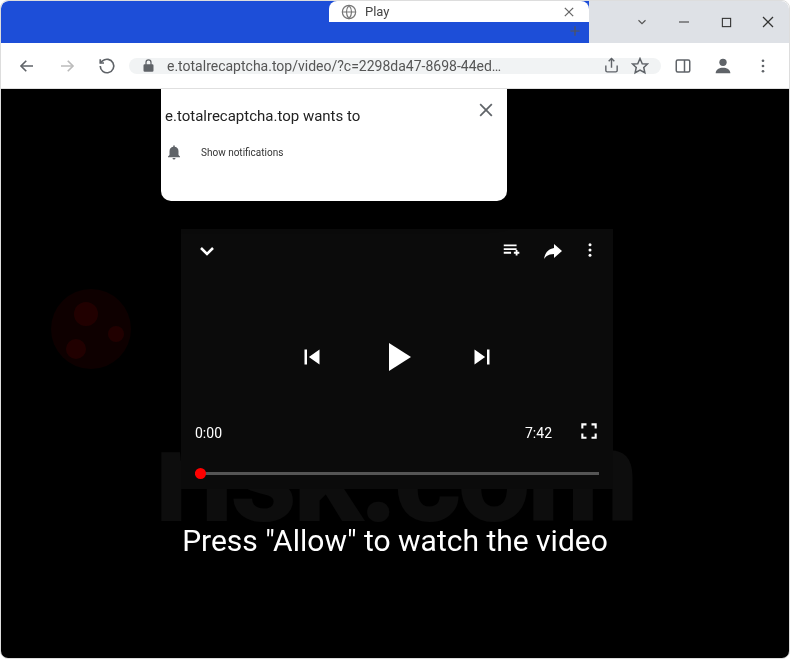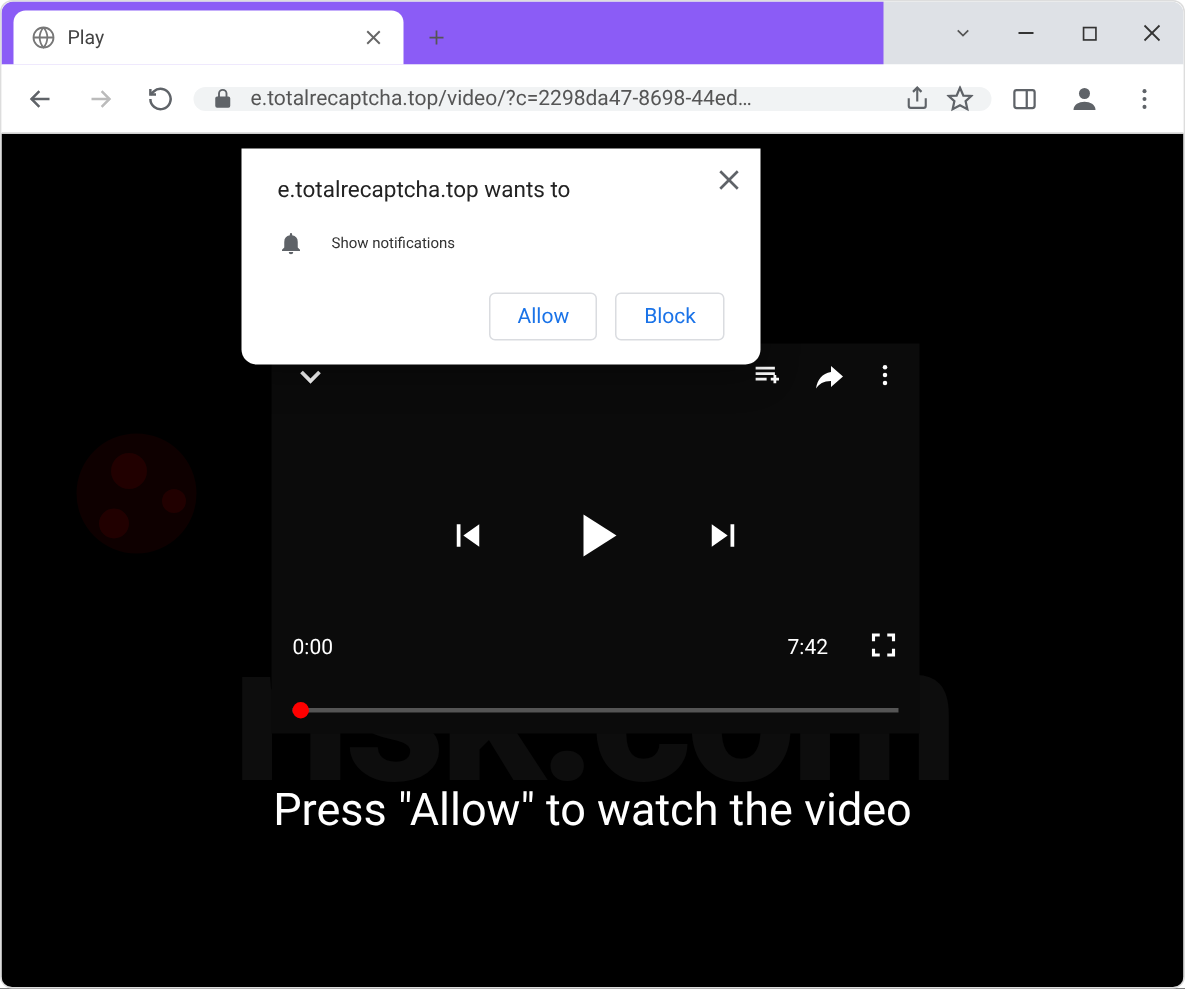--- a/index.html
+++ b/index.html
@@ -1,21 +1,21 @@
 <!DOCTYPE html>
 <html><head>
   <meta charset="utf-8">
   <style>
     * { margin: 0; padding: 0; box-sizing: border-box; font-family: -apple-system, BlinkMacSystemFont, "Segoe UI", Roboto, Arial, sans-serif; }
     body { width: 790px; height: 659px; background: #fff; overflow: hidden; position: relative; border-radius: 8px; border: 1px solid #ddd; }
     .win-ctrl { width: 42px; height: 42px; display: flex; align-items: center; justify-content: center; color: #333; cursor: pointer; }
     .win-chevron { width: 42px; height: 42px; display: flex; align-items: center; justify-content: center; color: #555; }
     
     
-    .tab-bar { height: 42px; display: flex; align-items: flex-end; padding-left: 8px; background: #8b5cf6; position: absolute; top: 0; left: 0; right: 200px; border-top-left-radius: 8px; }
+    .tab-bar { height: 42px; display: flex; align-items: flex-end; padding-left: 8px; background: #1d4ed8; position: absolute; top: 0; left: 0; right: 200px; border-top-left-radius: 8px; flex-direction: column; }
     .tab { background: #fff; height: 36px; width: 260px; display: flex; align-items: center; padding: 0 12px; border-radius: 8px 8px 0 0; gap: 8px; position: relative; font-size: 13px; color: #444; }
     .tab-globe { width: 16px; height: 16px; flex-shrink: 0; }
     .tab-title { flex: 1; overflow: hidden; text-overflow: ellipsis; white-space: nowrap; }
     .tab-close { width: 16px; height: 16px; display: flex; align-items: center; justify-content: center; color: #666; cursor: pointer; }
     .new-tab { width: 28px; height: 28px; display: flex; align-items: center; justify-content: center; color: #555; margin-left: 8px; margin-bottom: 4px; cursor: pointer; }
     
     
     .toolbar { height: 46px; background: #fff; display: flex; align-items: center; padding: 0 8px; gap: 4px; border-bottom: 1px solid #e0e0e0; position: relative; z-index: 1; }
     .nav-btn { width: 36px; height: 36px; display: flex; align-items: center; justify-content: center; color: #5f6368; cursor: pointer; border-radius: 50%; }
     .nav-btn.disabled { color: #bbb; cursor: default; }
@@ -37,21 +37,21 @@
     .player-center { position: absolute; top: 50%; left: 50%; transform: translate(-50%, -50%); display: flex; align-items: center; gap: 46px; }
     .play-icon { color: #fff; cursor: pointer; }
     .skip-icon { color: #fff; cursor: pointer; }
     .player-bottom { position: absolute; bottom: 10px; left: 14px; right: 14px; }
     .time-row { display: flex; justify-content: space-between; align-items: center; color: #fff; font-size: 14px; margin-bottom: 28px; }
     .time-right { display: flex; align-items: center; gap: 27px; }
     .progress-track { height: 3px; background: #555; position: relative; margin-bottom: 4px; }
     .progress-knob { position: absolute; left: 0; top: -4px; width: 11px; height: 11px; background: #f00; border-radius: 50%; }
     
     
-    .popup { position: absolute; top: 10px; left: 160px; width: 346px; background: #fff; border-radius: 0 0 10px 10px; box-shadow: 0 6px 24px rgba(0,0,0,0.35); padding: 18px 24px 16px; z-index: 10; }
+    .popup { position: absolute; top: 0; left: 160px; width: 346px; background: #fff; border-radius: 0 0 10px 10px; box-shadow: 0 6px 24px rgba(0,0,0,0.35); padding: 18px 4px 16px; z-index: 10; }
     .popup-close { position: absolute; top: 10px; right: 10px; width: 22px; height: 22px; display: flex; align-items: center; justify-content: center; color: #5f6368; cursor: pointer; }
     .popup-title { font-size: 15px; color: #222; margin-bottom: 18px; }
     .popup-row { display: flex; align-items: center; gap: 18px; font-size: 10px; color: #333; margin-bottom: 24px; }
     .bell-icon { width: 18px; height: 18px; color: #5f6368; }
     .popup-buttons { display: flex; justify-content: flex-end; gap: 12px; }
     .popup-btn { border: 1px solid #dadce0; background: #fff; color: #1a73e8; font-size: 14px; padding: 7px 18px; border-radius: 4px; cursor: pointer; }
     
     
     .watermark { position: absolute; top: 50%; left: 50%; transform: translate(-50%, -50%); font-size: 140px; font-weight: 800; color: rgba(255,255,255,0.05); letter-spacing: -4px; pointer-events: none; text-align: center; line-height: 0.9; }
     .wm-line1 { font-size: 220px; display: block; }
@@ -264,19 +264,15 @@
       <span>e.totalrecaptcha.top</span><span> wants to</span>
     </div>
     <div class="popup-row">
       <span class="bell-icon">
         <svg width="18" height="18" viewBox="0 0 24 24" fill="currentColor">
             <path d="M12 22a2 2 0 0 0 2-2h-4a2 2 0 0 0 2 2zm6-6V11a6 6 0 0 0-5-5.9V4a1 1 0 1 0-2 0v1.1A6 6 0 0 0 6 11v5l-2 2v1h16v-1z"></path>
           </svg>
       </span>
       <span>Show notifications</span>
     </div>
-    <div class="popup-buttons">
-      <button class="popup-btn">Allow</button>
-      <button class="popup-btn">Block</button>
-    </div>
   </div>
 
 </div>
 
 </body></html>

